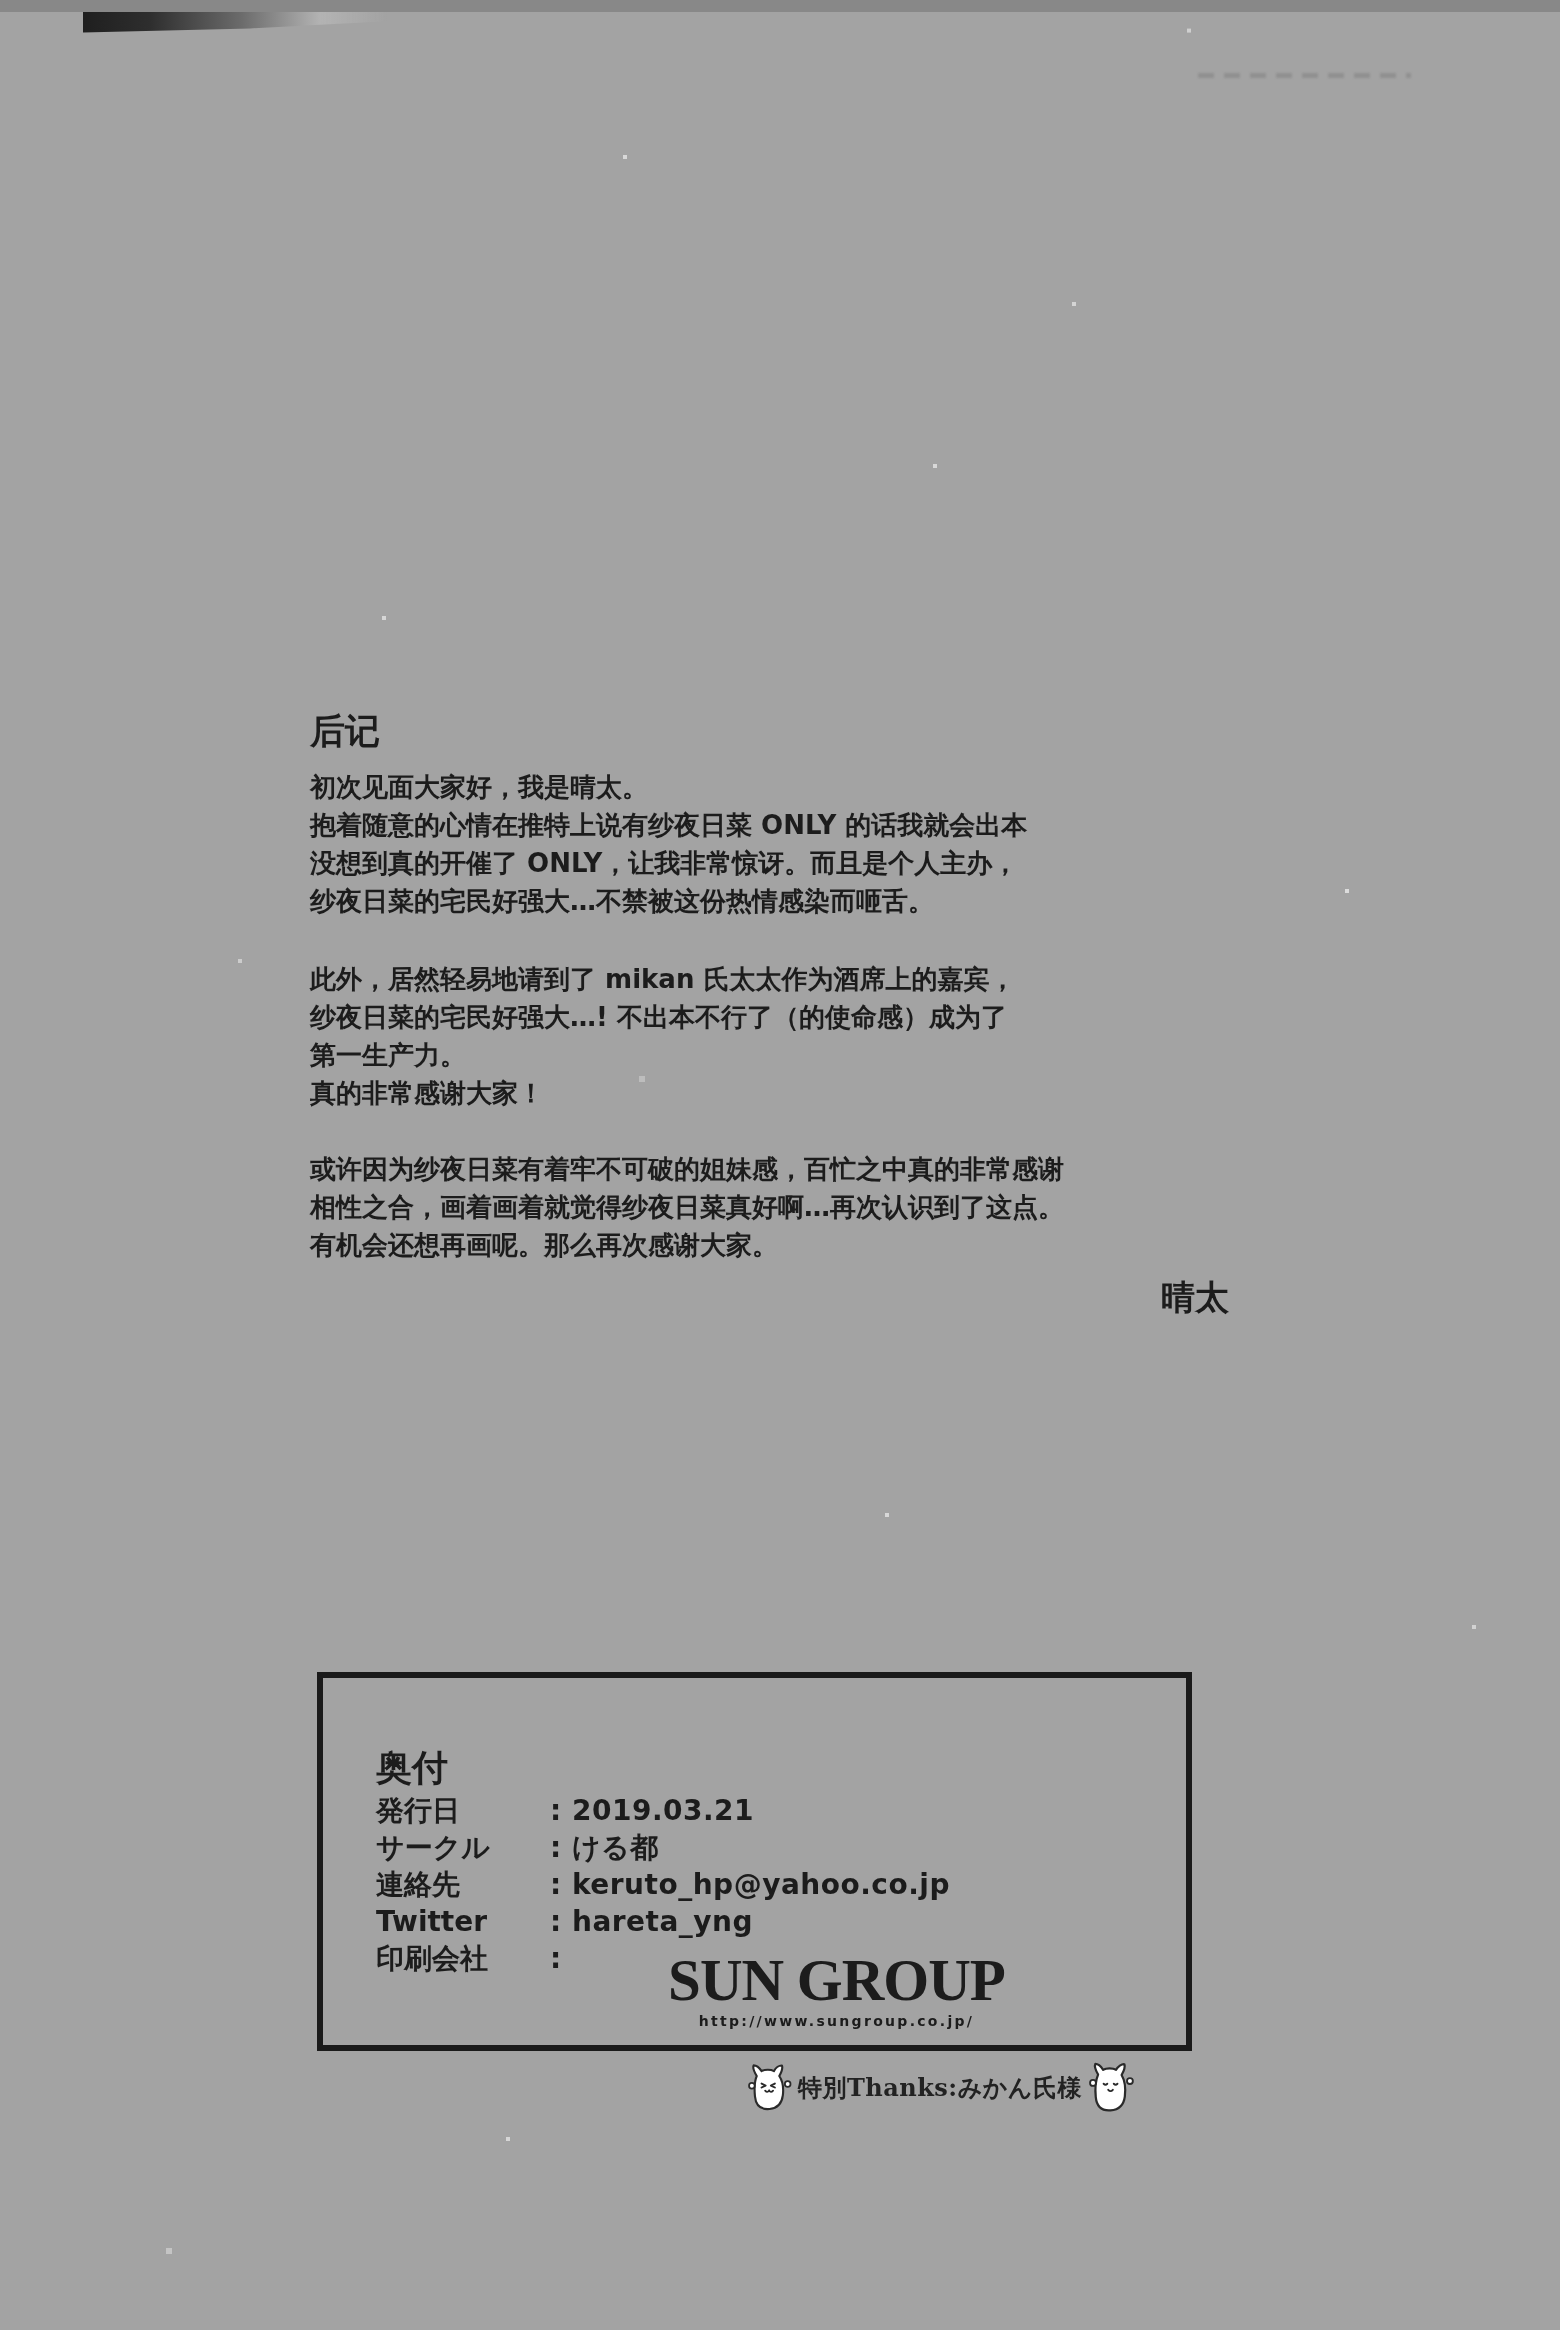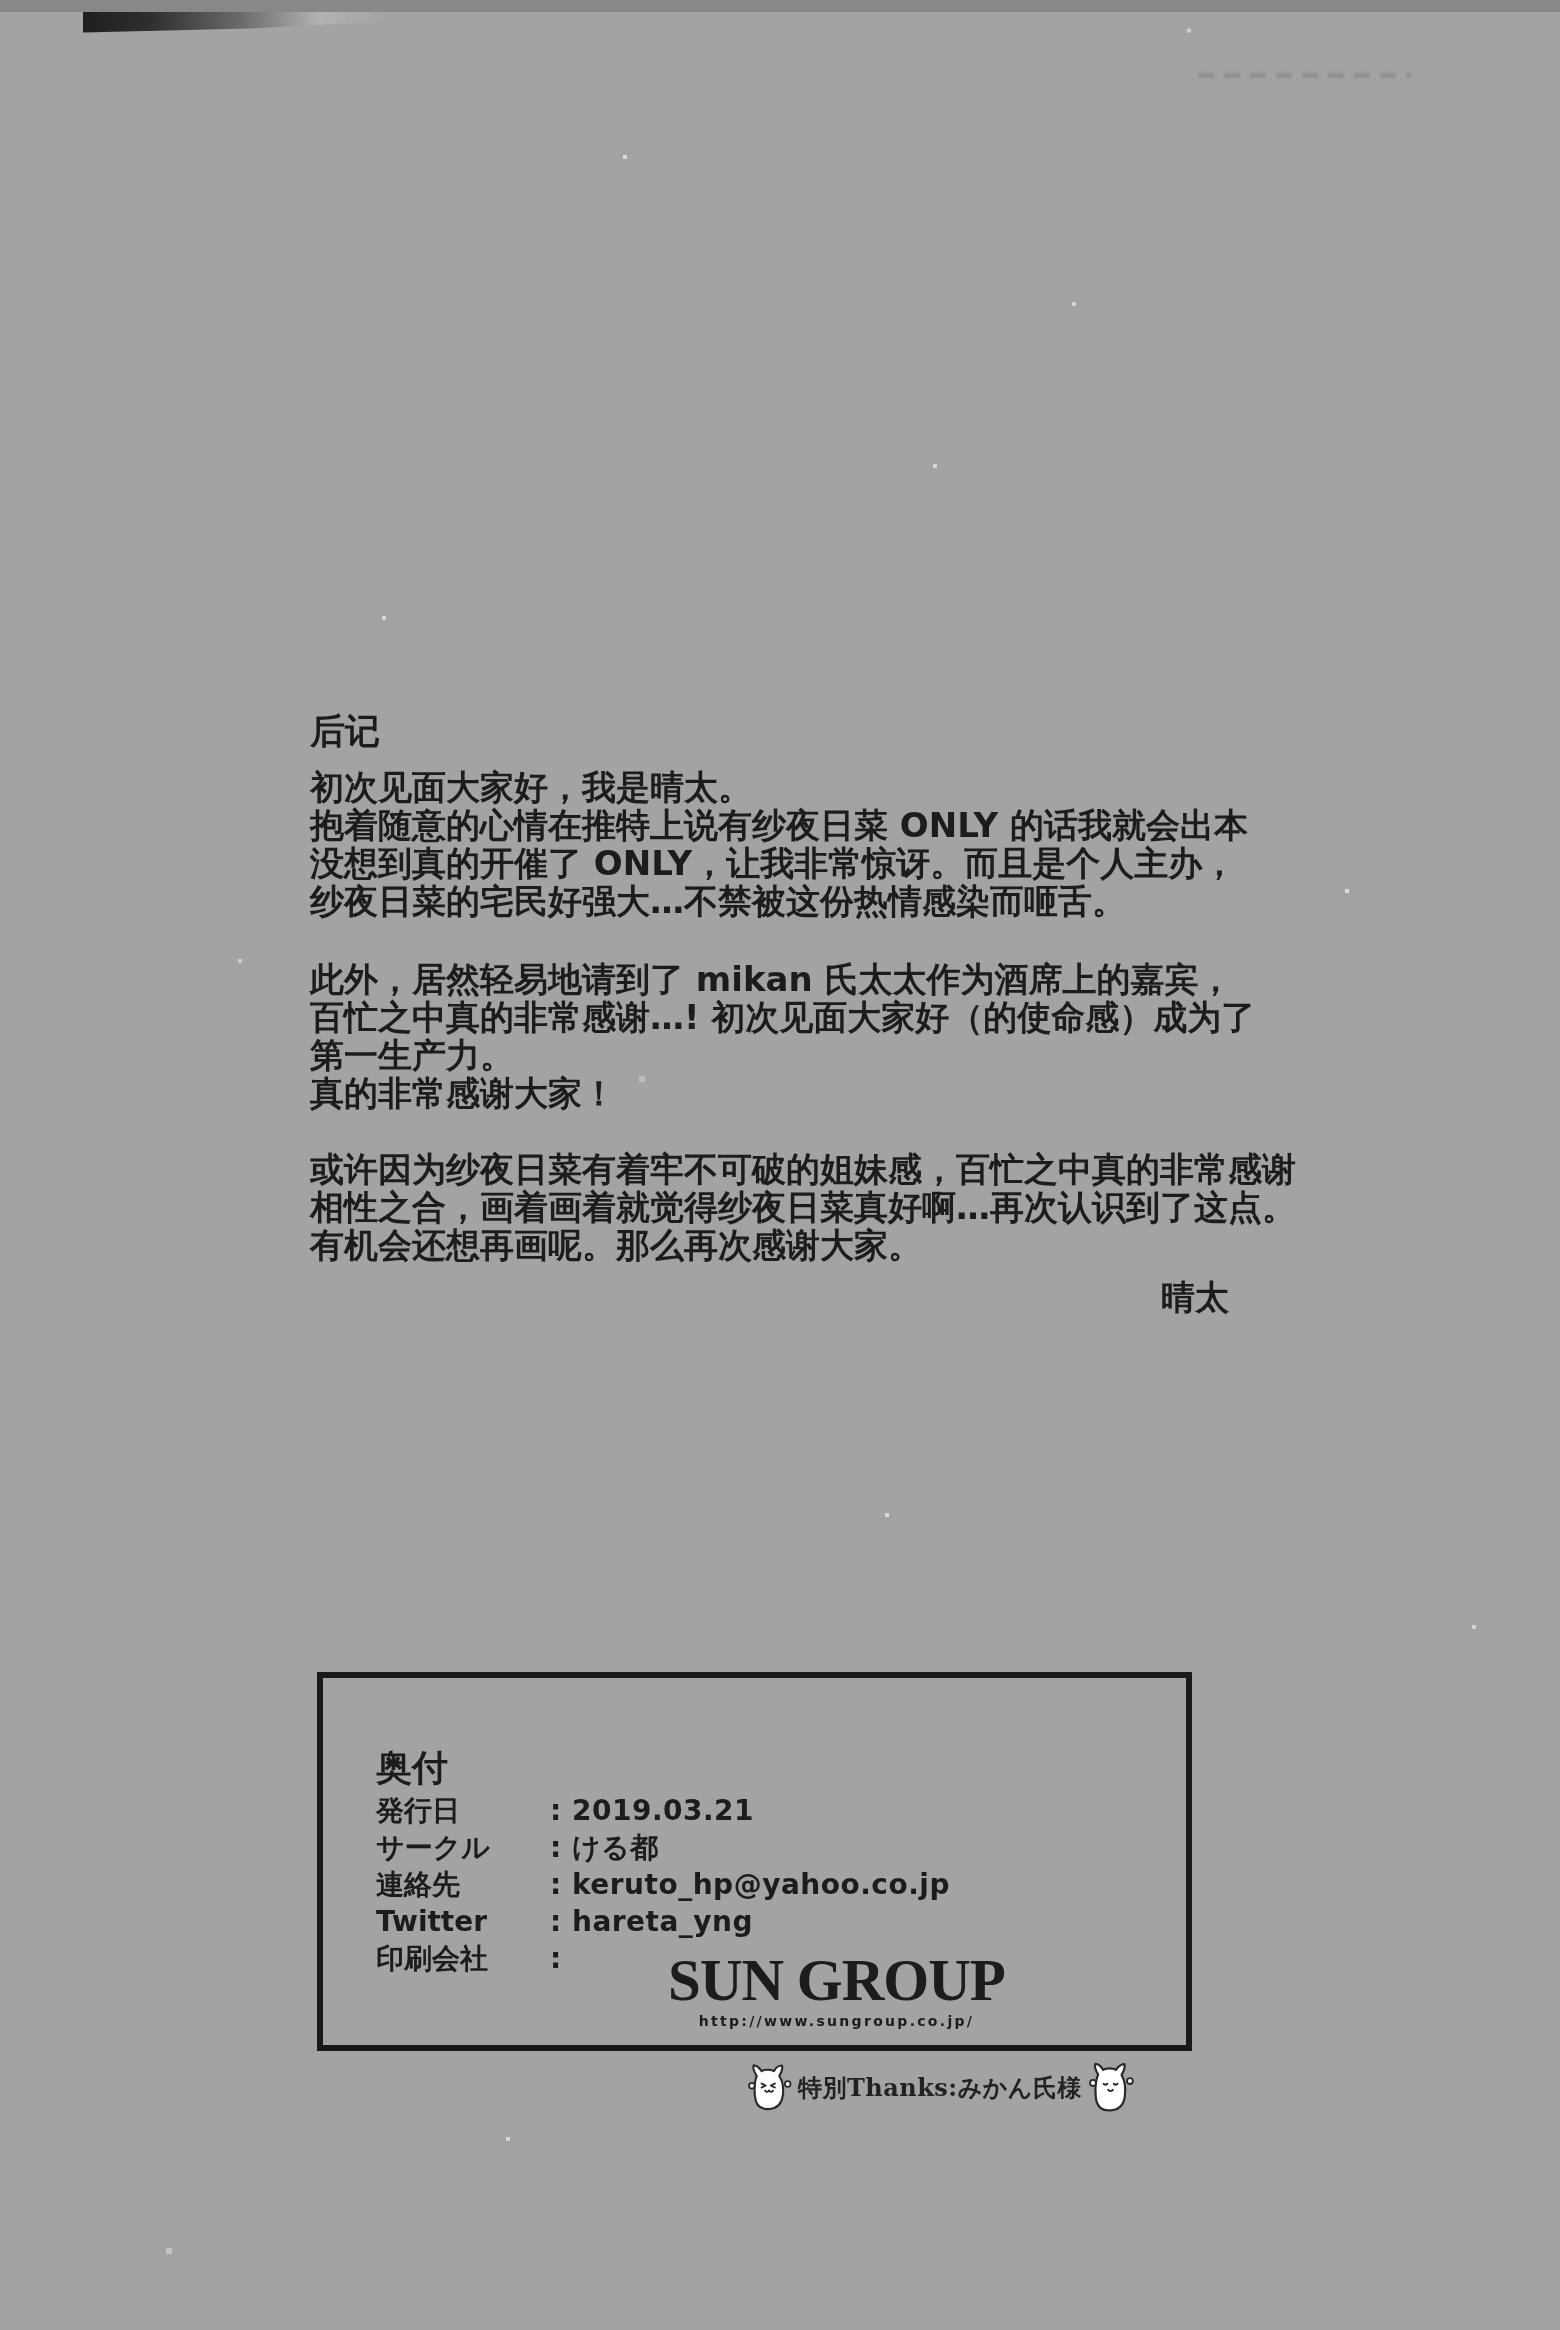--- a/index.html
+++ b/index.html
@@ -38,21 +38,21 @@
       1473px 1614px 0 1px #d2d2d2,
       1346px 878px 0 1px #dcdcdc,
       507px 2126px 0 1px #d6d6d6,
       168px 2238px 0 2px #c4c4c4;
   }
   
   .afterword-title{
     position:absolute;left:310px;top:677px;
     font-size:35px;font-weight:700;line-height:38px;white-space:nowrap;
   }
-  .para{position:absolute;left:310px;font-size:34px;font-weight:700;line-height:38px;white-space:nowrap;}
+  .para{position:absolute;left:310px;font-size:26px;font-weight:700;line-height:38px;white-space:nowrap;}
   .p1{top:756px;}
   .p2{top:948px;}
   .p3{top:1138px;}
   .ln{display:block;}
   .signature{
     position:absolute;left:1161px;top:1266px;
     font-size:34px;font-weight:700;line-height:38px;white-space:nowrap;
   }
   
   .colophon{
@@ -101,21 +101,21 @@
 
   <div class="para p1">
     <span class="ln">初次见面大家好，我是晴太。</span>
     <span class="ln">抱着随意的心情在推特上说有纱夜日菜 ONLY 的话我就会出本</span>
     <span class="ln">没想到真的开催了 ONLY，让我非常惊讶。而且是个人主办，</span>
     <span class="ln">纱夜日菜的宅民好强大…不禁被这份热情感染而咂舌。</span>
   </div>
 
   <div class="para p2">
     <span class="ln">此外，居然轻易地请到了 mikan 氏太太作为酒席上的嘉宾，</span>
-    <span class="ln">百忙之中真的非常感谢…! 初次见面大家好（的使命感）成为了</span>
+    <span class="ln">纱夜日菜的宅民好强大…! 不出本不行了（的使命感）成为了</span>
     <span class="ln">第一生产力。</span>
     <span class="ln">真的非常感谢大家！</span>
   </div>
 
   <div class="para p3">
     <span class="ln">或许因为纱夜日菜有着牢不可破的姐妹感，百忙之中真的非常感谢</span>
     <span class="ln">相性之合，画着画着就觉得纱夜日菜真好啊…再次认识到了这点。</span>
     <span class="ln">有机会还想再画呢。那么再次感谢大家。</span>
   </div>
 

